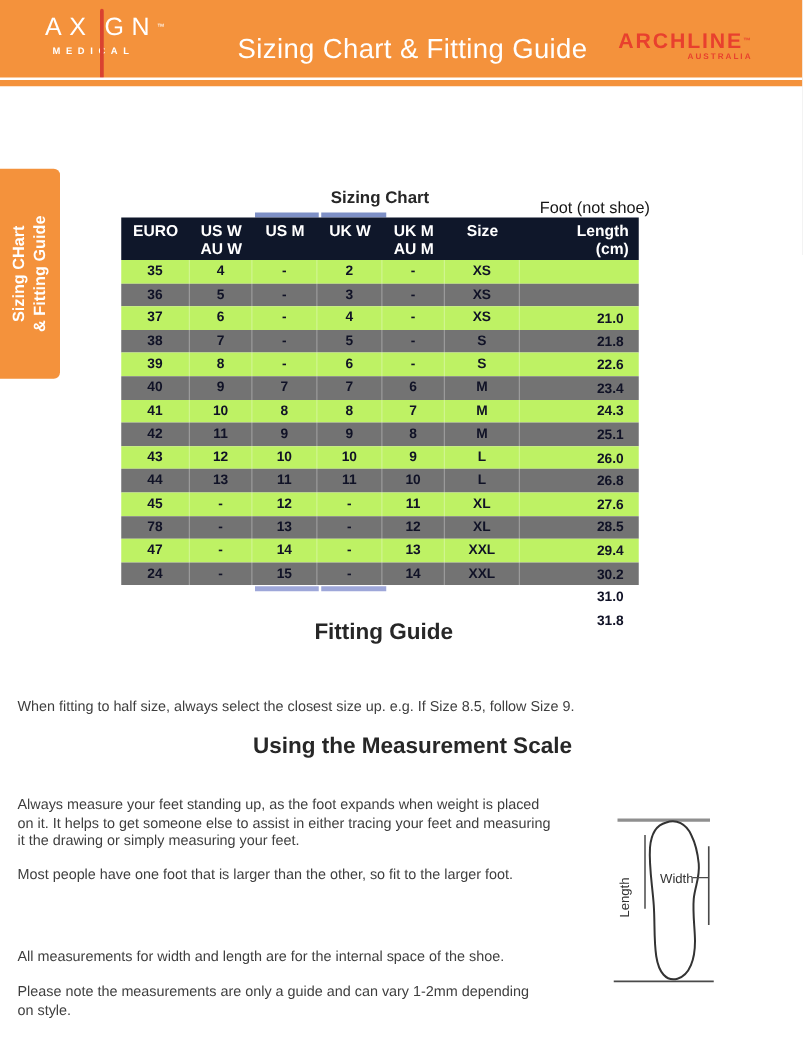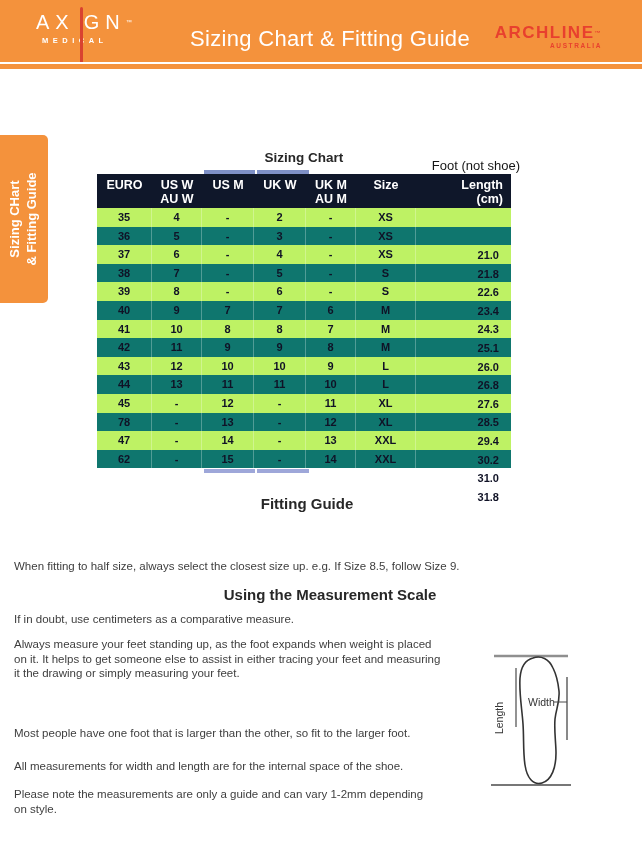--- a/index.html
+++ b/index.html
@@ -37,39 +37,39 @@
                font-size:13.5px;font-weight:bold;color:#272727;}
   .foot-note{position:absolute;right:122px;top:158px;font-size:13px;font-weight:normal;color:#161616;}
 
   
   .stable{position:absolute;left:97px;top:174px;width:414px;}
   .thead{display:flex;background:#0f172a;height:34px;}
   .thcell{color:#ffffff;font-size:12.5px;font-weight:bold;line-height:14px;padding-top:4px;
           box-sizing:border-box;text-align:center;white-space:pre-line;}
   .trow{display:flex;height:18.6px;}
   .row-even{background:#bef264;}
-  .row-odd{background:#0f766e;justify-content:center;}
+  .row-odd{background:#737373;justify-content:center;}
   .tcell{font-size:11px;font-weight:bold;color:#101226;line-height:18.6px;text-align:center;
          box-sizing:border-box;border-right:1px solid rgba(255,255,255,.28);}
   .tcell.last{border-right:none;margin-top:38px;}
   .col0{width:55px;} .col1{width:50px;} .col2{width:52px;} .col3{width:52px;}
   .col4{width:50px;} .col5{width:60px;} .col6{width:95px;text-align:right;padding-right:12px;}
   .thcell.col6{padding-right:8px;}
   .col-strip{position:absolute;}
   .strip-top{background:#7E90C6;height:4px;top:170px;}
   .strip-bot{background:#9EA7D9;height:4px;top:468.6px;}
 
   
-  .sec-title{position:absolute;text-align:center;font-weight:bold;color:#272727;font-size:15px;}
+  .sec-title{position:absolute;text-align:center;font-weight:bold;color:#272727;font-size:18px;}
   .fg-title{left:0;top:495px;width:614px;}
   .ms-title{left:20px;top:586px;width:620px;}
   .para{position:absolute;left:14px;color:#3E3E3E;font-size:11.5px;line-height:14.6px;
         white-space:pre-line;width:620px;}
   .p1{top:516px;} .p2{top:559px;} .p3{top:612px;} .p4{top:637px;}
-  .p5{top:726px;} .p6{top:759px;} .p7{top:787px;}
+  .p5{top:693px;} .p6{top:759px;} .p7{top:787px;}
   .bold{font-weight:bold;color:#2c2c2c;}
 
   
   .foot-diagram{position:absolute;left:486px;top:646px;}
 </style>
 </head>
 <body>
 
 <div class="page">
 
@@ -227,36 +227,35 @@
         <div class="trow row-even">
           <div class="tcell col0">47</div>
           <div class="tcell col1">-</div>
           <div class="tcell col2">14</div>
           <div class="tcell col3">-</div>
           <div class="tcell col4">13</div>
           <div class="tcell col5">XXL</div>
           <div class="tcell col6 last">31.0</div>
         </div>
         <div class="trow row-odd">
-          <div class="tcell col0">62</div>
+          <div class="tcell col0">24</div>
           <div class="tcell col1">-</div>
           <div class="tcell col2">15</div>
           <div class="tcell col3">-</div>
           <div class="tcell col4">14</div>
           <div class="tcell col5">XXL</div>
           <div class="tcell col6 last">31.8</div>
         </div>
       </div>
   </div>
 
   <div class="sec-title fg-title">Fitting Guide</div>
   <div class="para p2">When fitting to half size, always select the closest size up. e.g. If Size 8.5, follow Size 9.</div>
 
   <div class="sec-title ms-title">Using the Measurement Scale</div>
-  <div class="para p3">If in doubt, use centimeters as a comparative measure.</div>
   <div class="para p4">Always measure your feet standing up, as the foot expands when weight is placed
 on it. It helps to get someone else to assist in either tracing your feet and measuring
 it the drawing or simply measuring your feet.</div>
   <div class="para p5">Most people have one foot that is larger than the other, so fit to the larger foot.</div>
   <div class="para p6">All measurements for width and length are for the internal space of the shoe.</div>
   <div class="para p7">Please note the measurements are only a guide and can vary 1-2mm depending
 on style.</div>
 
   <svg class="foot-diagram" width="100" height="150" viewBox="0 0 100 150">
     <line x1="8" y1="10" x2="82" y2="10" stroke="#8f8f8f" stroke-width="2.6"></line>

